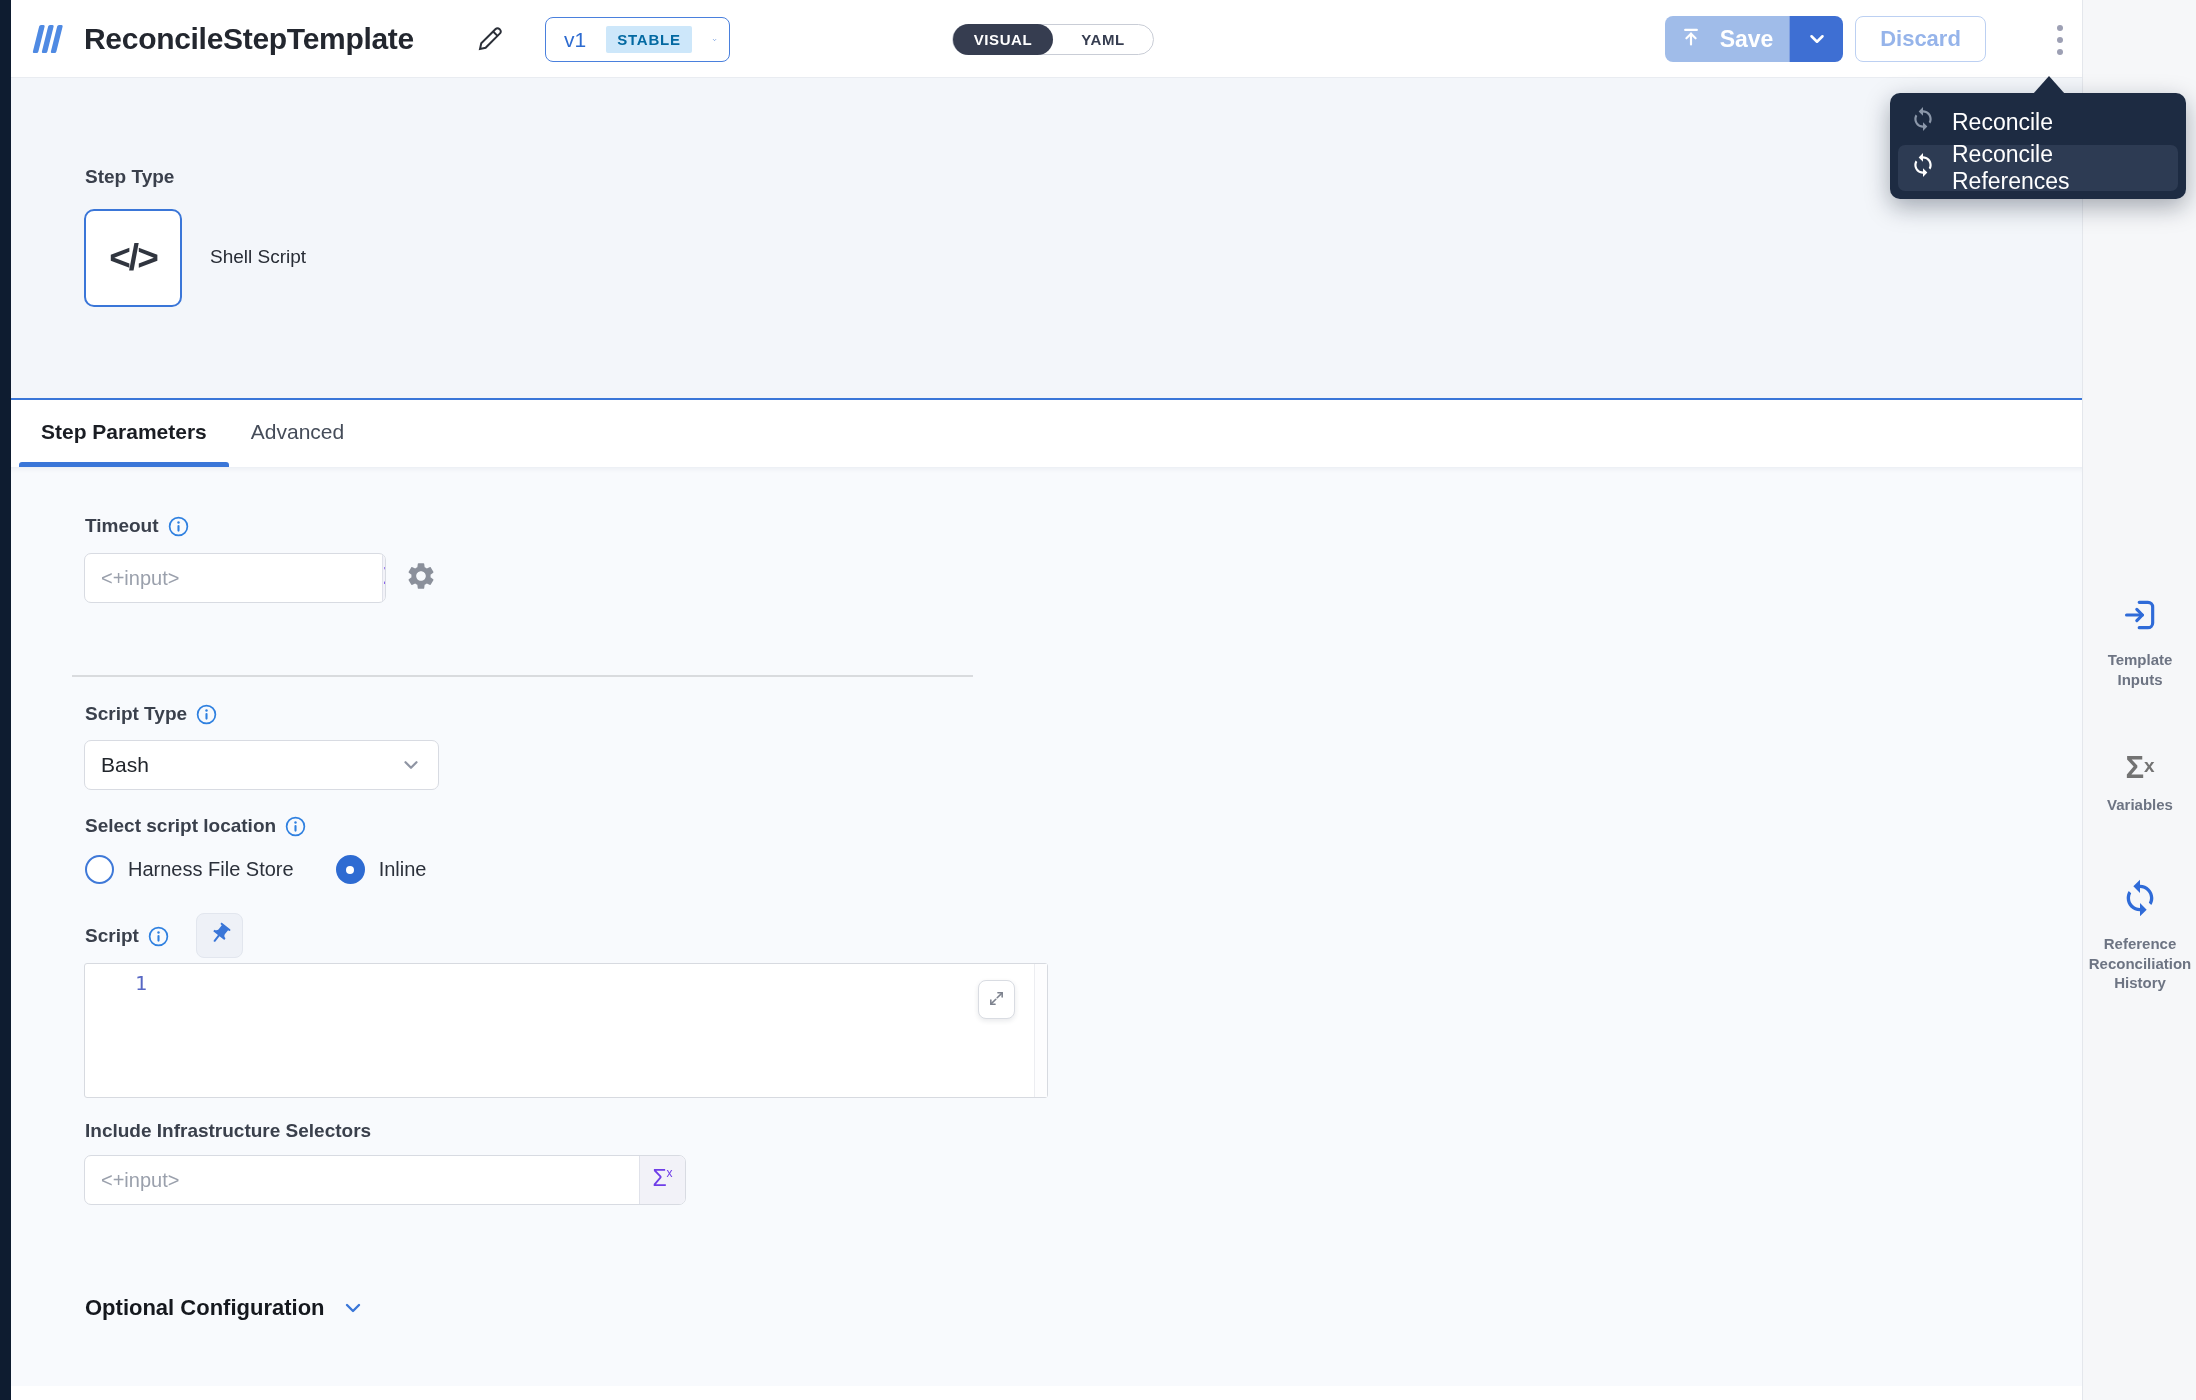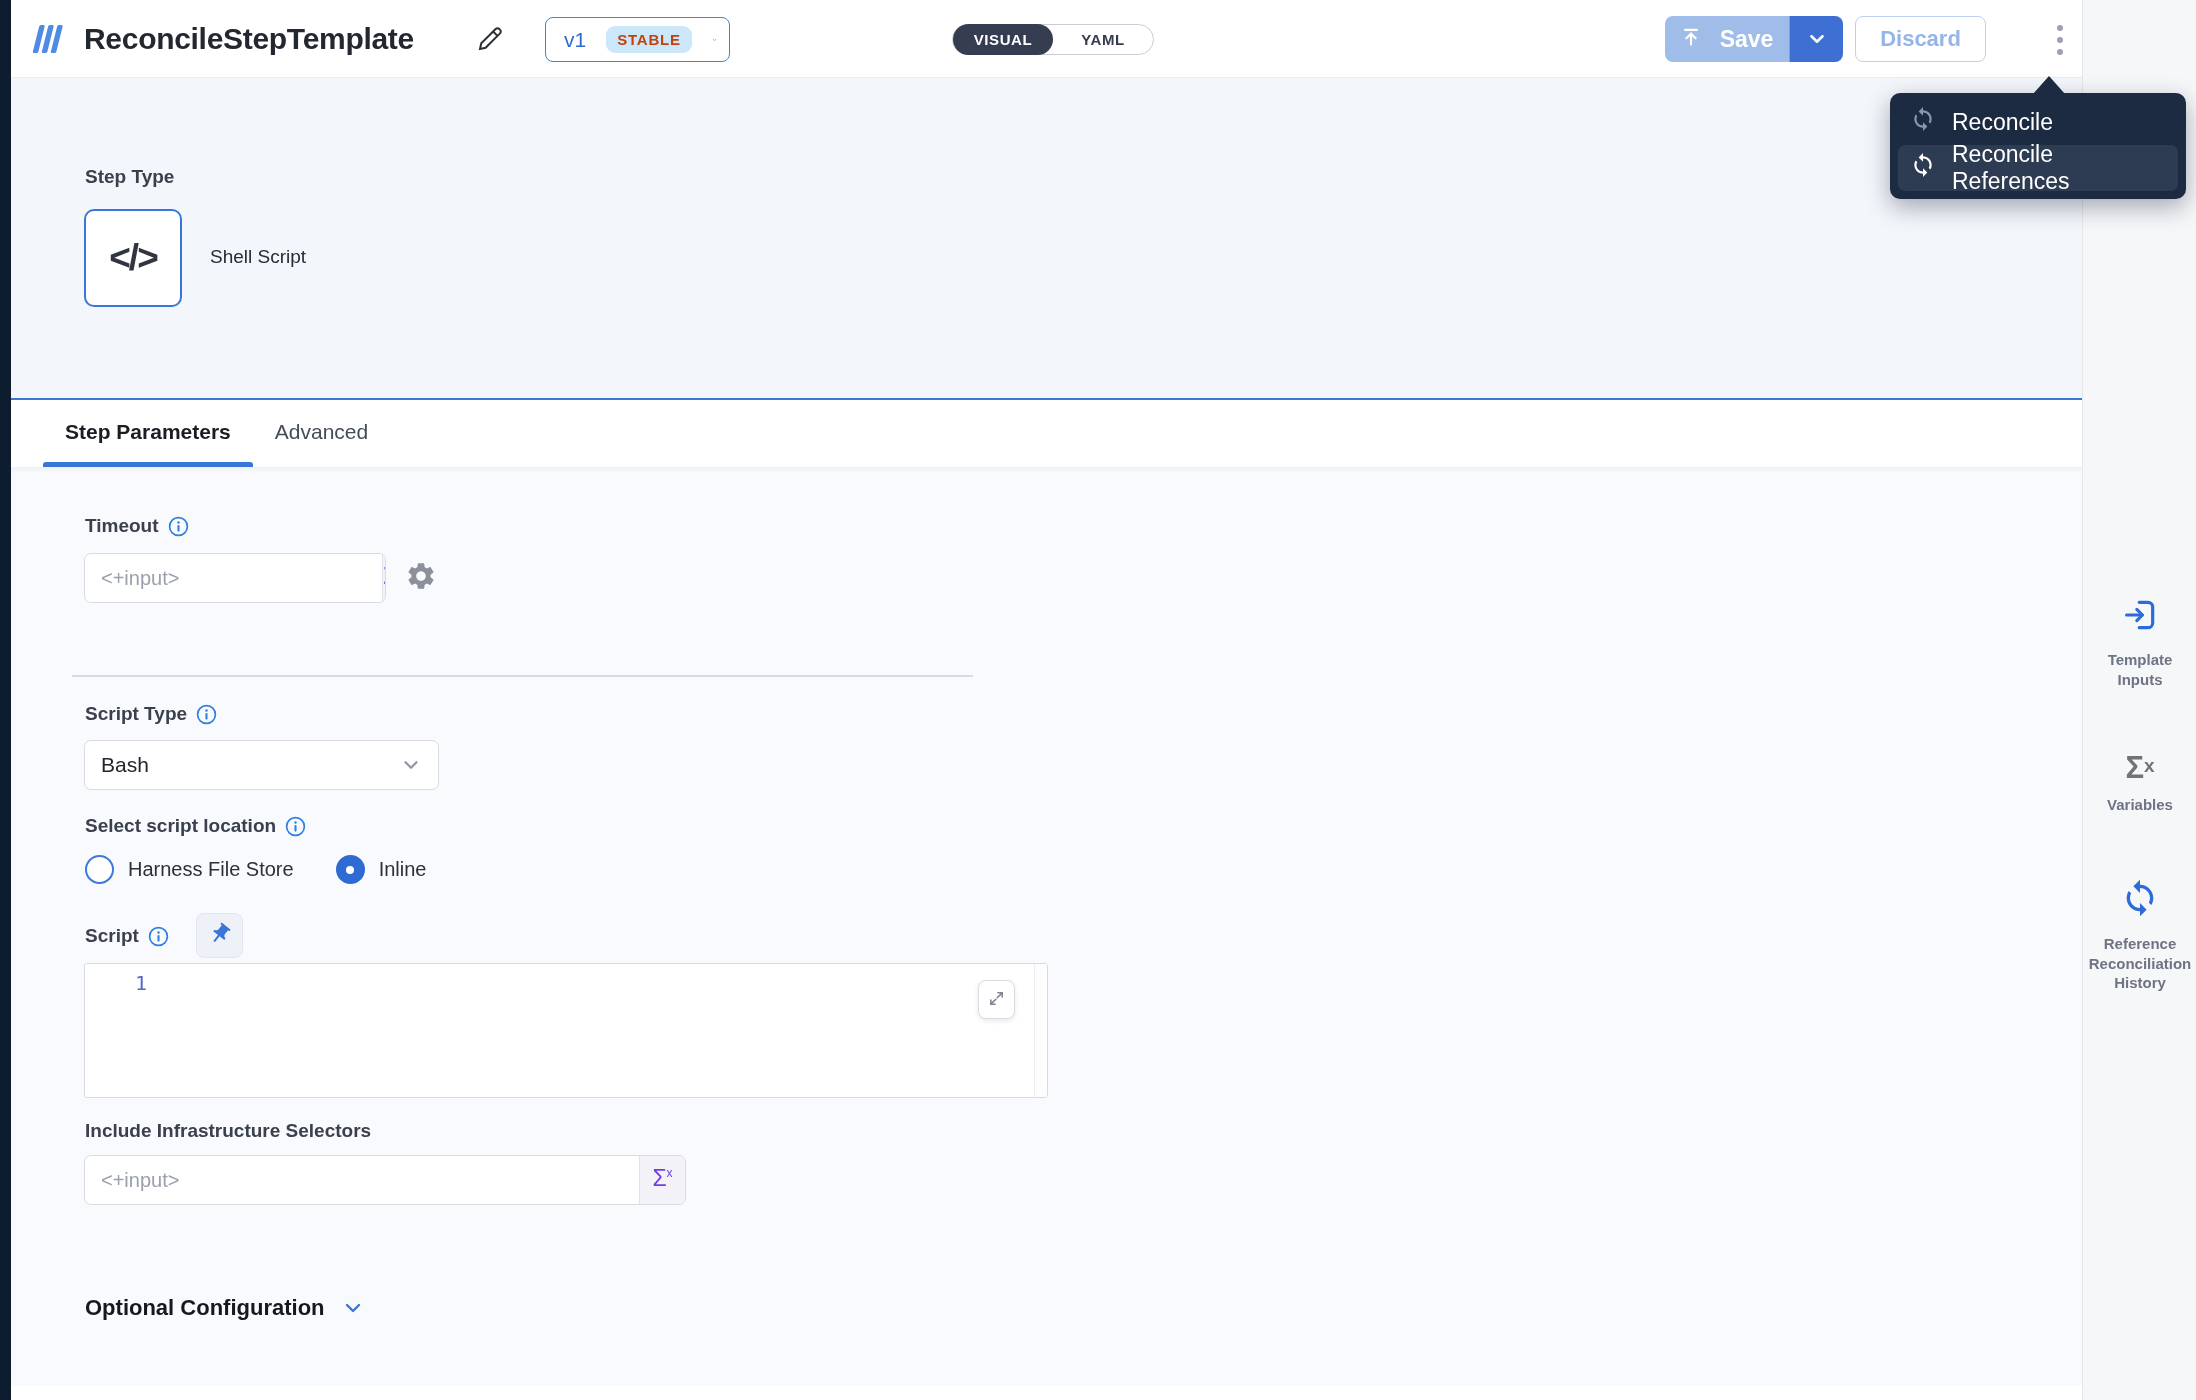--- a/index.html
+++ b/index.html
@@ -10,21 +10,21 @@
   
   .left-strip { position:absolute; left:0; top:0; width:11px; height:1400px; background:#0e1c30; }
 
   
   .topbar { position:absolute; left:11px; top:0; width:2071px; height:78px; background:#fff; border-bottom:1px solid #e9ecf1; }
   .lib-icon { position:absolute; left:20px; top:23px; width:34px; height:32px; }
   .page-title { position:absolute; left:73px; top:0; height:78px; line-height:78px; font-size:30px; font-weight:700; color:#23272f; letter-spacing:-0.3px; }
   .edit-btn { position:absolute; left:460px; top:21px; width:38px; height:38px; background:none; border:none; cursor:pointer; }
   .version-btn { position:absolute; left:534px; top:17px; width:185px; height:45px; background:#fff; border:1.5px solid #4a80dd; border-radius:8px; display:flex; align-items:center; padding:0 12px 0 18px; gap:20px; cursor:pointer; }
   .version-label { font-size:21px; color:#2d6bd0; font-weight:500; }
-  .version-badge { background:#cde7fa; color:#c2410c; font-size:15px; font-weight:700; letter-spacing:0.8px; padding:5px 11px; border-radius:9px; }
+  .version-badge { background:#cde7fa; color:#0369a1; font-size:15px; font-weight:700; letter-spacing:0.8px; padding:5px 11px; border-radius:2px; }
   .version-btn svg { margin-left:auto; }
 
   .toggle { position:absolute; left:941px; top:24px; width:202px; height:31px; border:1px solid #c9cdd6; border-radius:16px; background:#fff; display:flex; }
   .toggle-seg { flex:1; height:31px; margin-top:-1px; line-height:31px; text-align:center; font-size:15px; font-weight:700; letter-spacing:0.6px; color:#363d50; border-radius:16px; cursor:pointer; }
   .toggle-seg.active { background:#363d50; color:#fff; }
 
   .save-split { position:absolute; left:1654px; top:16px; height:46px; display:flex; cursor:pointer; }
   .save-main { width:124px; background:#a0bce9; border-radius:8px 0 0 8px; color:#fff; font-size:23px; font-weight:700; display:flex; align-items:center; justify-content:center; gap:19px; border:none; }
   .save-caret { width:54px; background:#3e6fd3; border-radius:0 8px 8px 0; border:none; border-left:1px solid #ffffff55; display:flex; align-items:center; justify-content:center; cursor:pointer; }
   .discard-btn { position:absolute; left:1844px; top:16px; width:131px; height:46px; background:#fff; border:1.5px solid #bcd0f2; border-radius:8px; color:#96b4ea; font-size:22px; font-weight:700; cursor:pointer; }
@@ -34,21 +34,21 @@
   
   .steptype { position:absolute; left:11px; top:78px; width:2071px; height:320px; background:#f3f6fa; }
   .steptype-label { position:absolute; left:74px; top:88px; font-size:19px; font-weight:600; color:#3a404c; }
   .shell-box { position:absolute; left:73px; top:131px; width:98px; height:98px; background:#fff; border:2px solid #3a76d8; border-radius:10px; display:flex; align-items:center; justify-content:center; cursor:pointer; }
   .shell-glyph { font-size:37px; font-weight:700; color:#30353f; letter-spacing:-2px; font-family:"Liberation Sans",sans-serif; }
   .shell-name { position:absolute; left:199px; top:168px; font-size:19px; font-weight:500; color:#272c35; }
 
   .blue-line { position:absolute; left:11px; top:398px; width:2071px; height:2px; background:#3a76d8; }
 
   
-  .tabs { position:absolute; left:11px; top:400px; width:2071px; height:67px; background:#fff; display:flex; padding-left:32px; }
+  .tabs { position:absolute; left:11px; top:400px; width:2071px; height:67px; background:#fff; display:flex; padding-left:8px; }
   .tab { position:relative; height:67px; line-height:64px; padding:0 22px; font-size:21px; color:#454c59; font-weight:500; cursor:pointer; }
   .tab.active { font-weight:700; color:#1a1d23; }
   .tab.active::after { content:""; position:absolute; left:0; right:0; bottom:0; height:5px; background:#3a76d8; border-radius:3px 3px 0 0; }
 
   
   .content { position:absolute; left:11px; top:467px; width:2071px; height:919px; background:#f8fafd; box-shadow:inset 0 7px 7px -7px rgba(20,40,80,0.10); }
   .fld-label { position:absolute; font-size:19px; font-weight:600; color:#3a404c; display:flex; align-items:center; gap:9px; }
   .info-ic { display:inline-flex; }
 
   .input-combo { position:absolute; display:flex; height:50px; background:#fff; border:1px solid #d8dbe2; border-radius:7px; overflow:hidden; }

